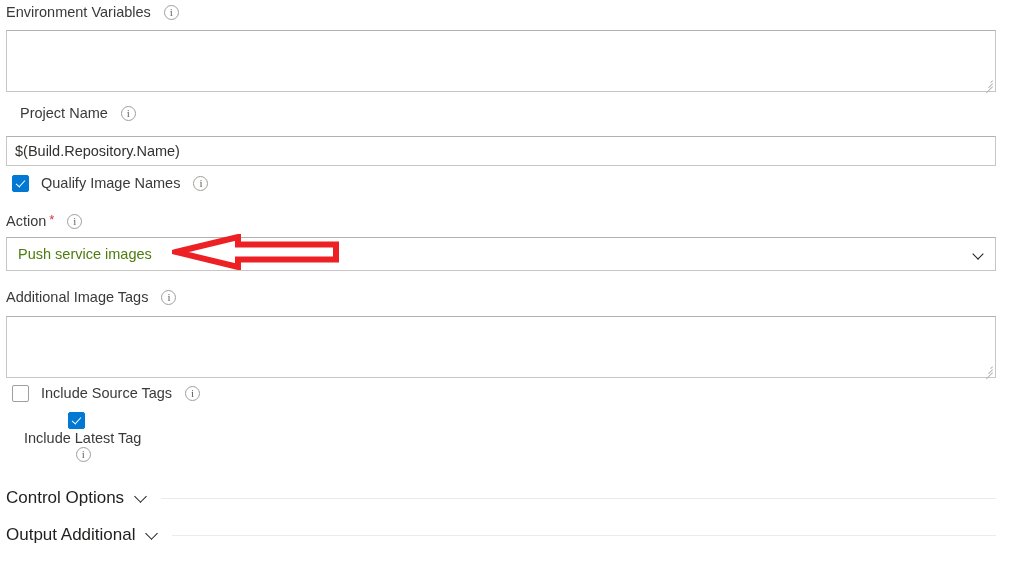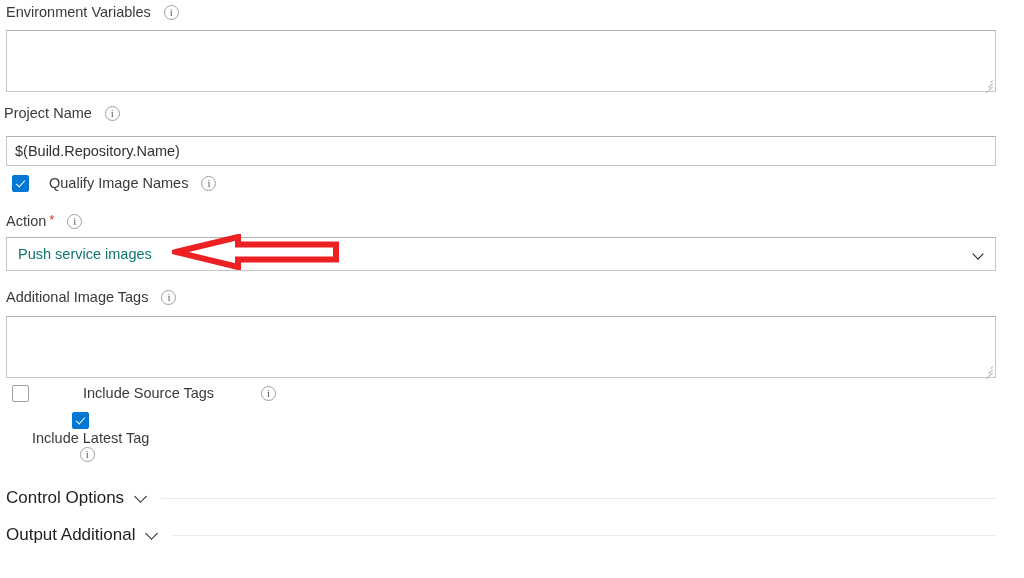--- a/index.html
+++ b/index.html
@@ -118,21 +118,21 @@
   .dropdown {
     position: absolute;
     box-sizing: border-box;
     background: #ffffff;
     border: 1px solid #c8c6c4;
     border-top-color: #b3b0ad;
     display: flex;
     align-items: center;
     padding: 16px 11px;
     font-size: 14.5px;
-    color: #0f766e;
+    color: #4d7c0f;
     cursor: pointer;
   }
   .dropdown .dd-value { flex: 1 1 auto; }
   .chev {
     display: inline-block;
     width: 11px;
     height: 11px;
     position: relative;
     flex: 0 0 auto;
   }
@@ -178,21 +178,21 @@
     position: absolute;
     left: 5px;
     top: 2px;
     width: 4px;
     height: 8px;
     border-right: 1.9px solid #ffffff;
     border-bottom: 1.9px solid #ffffff;
     transform: rotate(42deg);
   }
   .cb-label {
-    margin-left: 20px;
+    margin-left: 12px;
     font-size: 14.5px;
     color: #3b3a39;
     line-height: 18px;
   }
 
   
   .section-header {
     position: absolute;
     left: 6px;
     display: flex;
@@ -253,21 +253,21 @@
 
   <div class="textarea" style="left:6px; top:30px; width:990px; height:62px;">
     <span></span>
     <span class="resize-grip">
       <span class="g1"></span>
         <span class="g2"></span>
         <span class="g3"></span>
     </span>
   </div>
 
-  <div class="field-label" style="left:4px; top:104px;justify-content:center;">
+  <div class="field-label" style="left:20px; top:104px;justify-content:center;">
     <span class="label-text">Project Name</span>
     <span class="info-icon">
         <i>i</i>
       </span>
   </div>
 
   <div class="textbox" style="left:6px; top:136px; width:990px; height:30px;padding-left:8px;">
     <span>$(Build.Repository.Name)</span>
   </div>
 
@@ -305,21 +305,21 @@
 
   <div class="textarea" style="left:6px; top:316px; width:990px; height:62px;">
     <span></span>
     <span class="resize-grip">
       <span class="g1"></span>
         <span class="g2"></span>
         <span class="g3"></span>
     </span>
   </div>
 
-  <div class="checkbox-row" style="left:12px; top:383px;gap:34px;">
+  <div class="checkbox-row" style="left:12px; top:383px;">
     <span class="cb off"></span>
     <span class="cb-label">Include Source Tags</span>
     <span class="info-icon">
         <i>i</i>
       </span>
   </div>
 
   <div class="checkbox-row" style="left:12px; top:412px;flex-direction:column;">
     <span class="cb on"></span>
     <span class="cb-label">Include Latest Tag</span>

